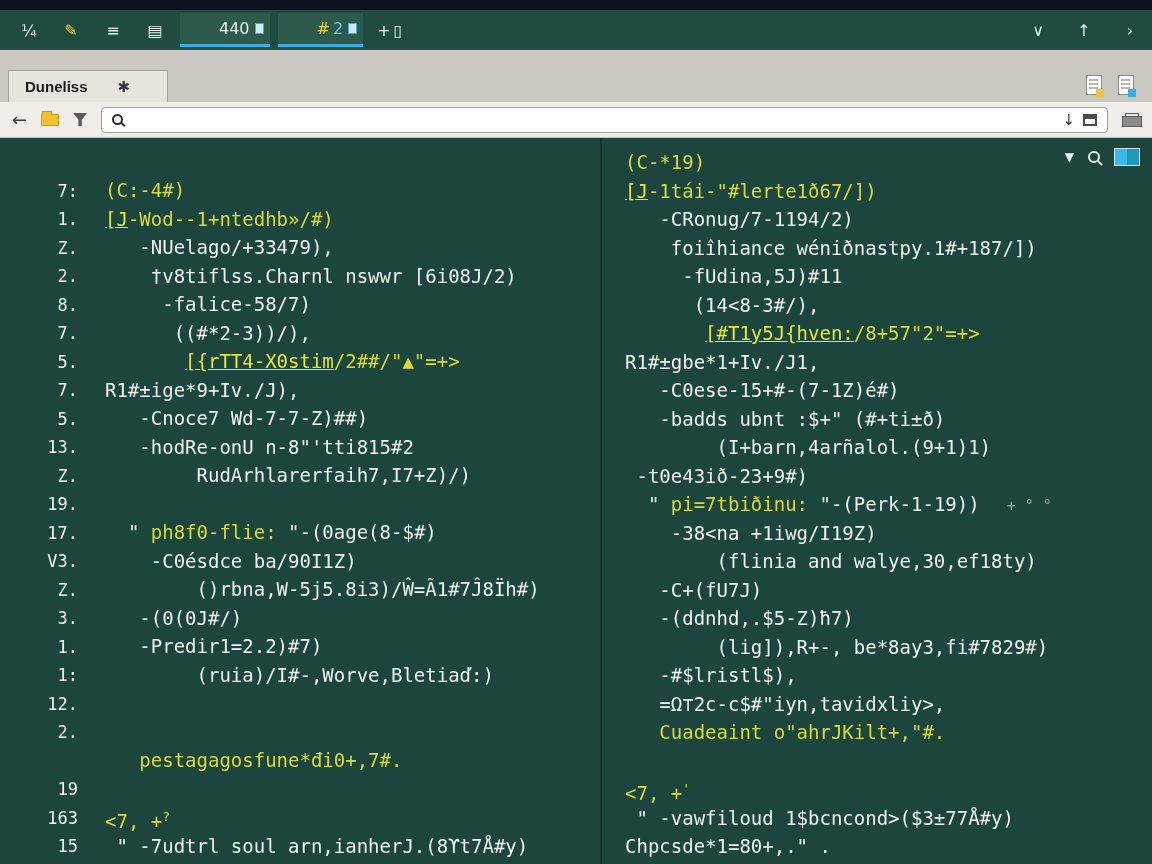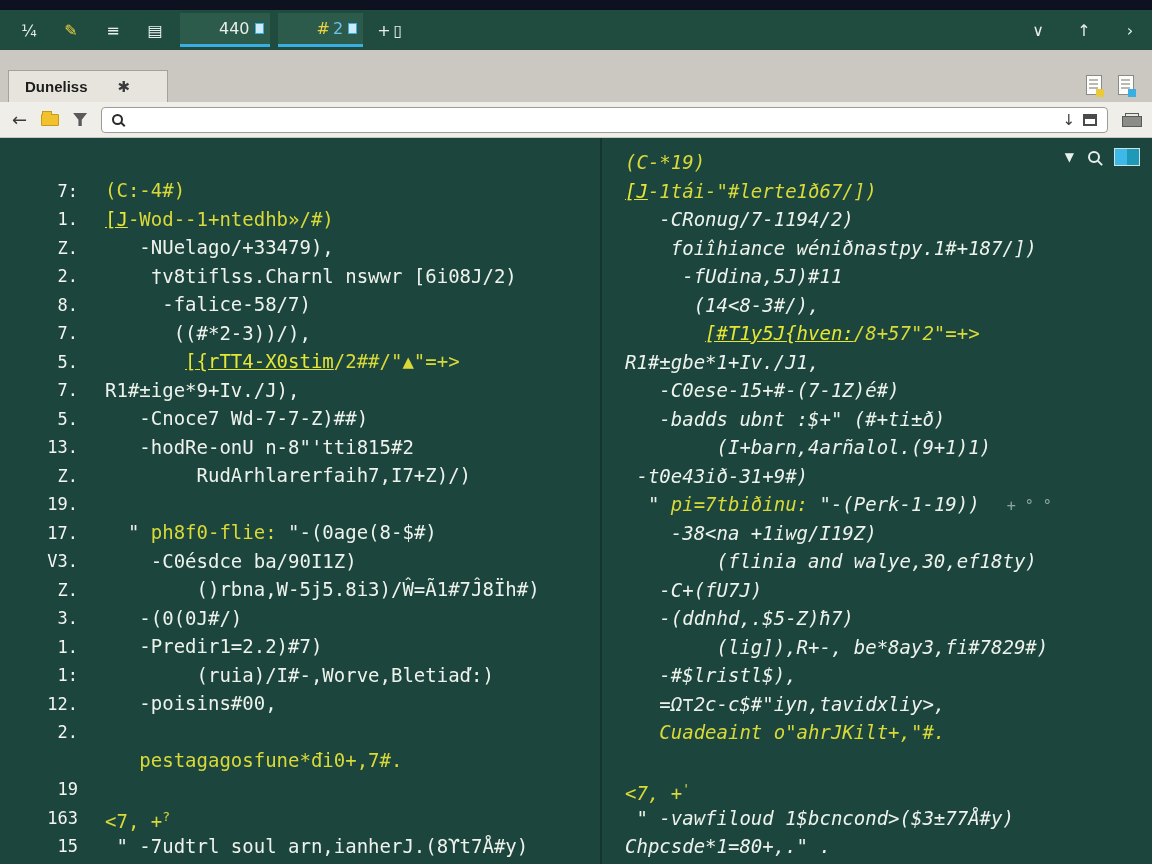--- a/index.html
+++ b/index.html
@@ -56,21 +56,21 @@
   
   .content { height:726px; background:#1c463d; display:flex; position:relative; overflow:hidden; }
   .pane { padding-top:10px; overflow:hidden; }
   .pane-left { width:600px; }
   .pane-right { flex:1; border-left:2px solid #12352d; padding-left:23px; }
   .code-row { height:28.5px; line-height:28.5px; white-space:pre; display:flex;
               font-family:"DejaVu Sans Mono", monospace; font-size:19px; }
   .gutter-num { width:78px; flex-shrink:0; text-align:right; color:#f3f5f1; font-size:17px; }
   .pane-right .code-row { display:block; }
   .code-text { padding-left:27px;margin-top:28px; }
-  .pane-right .code-text { padding-left:0;font-style:italic; }
+  .pane-right .code-text { padding-left:0; }
   .seg-w  { color:#eef2ec; }
   .seg-y  { color:#d9d938; }
   .seg-yu { color:#e6e634; text-decoration:underline; }
   .seg-ys { color:#d9d938; font-size:13px; vertical-align:super; }
   .seg-f  { color:rgba(240,244,240,0.55); font-size:15px; }
 
   .pane-controls { position:absolute; top:10px; right:12px; display:flex; align-items:center; gap:14px; }
   .pc-drop { color:#e9efec; font-size:12px; font-family:"DejaVu Sans", sans-serif; }
   .pc-lens { width:12px; height:12px; border:2px solid #e9efec; border-radius:50%; position:relative; }
   .pc-lens::after { content:""; position:absolute; width:2px; height:6px; background:#e9efec; transform:rotate(-45deg);
@@ -153,41 +153,41 @@
       <div class="code-row"><span class="gutter-num">7.</span><span class="code-text"><span class="seg-w">   -Cnoce7 Wd-7-7-Z)##)</span></span></div>
       <div class="code-row"><span class="gutter-num">5.</span><span class="code-text"><span class="seg-w">   -hodRe-onU n-8"'tti815#2</span></span></div>
       <div class="code-row"><span class="gutter-num">13.</span><span class="code-text"><span class="seg-w">        RudArhlarerfaih7,I7+Z)/)</span></span></div>
       <div class="code-row"><span class="gutter-num">Z.</span></div>
       <div class="code-row"><span class="gutter-num">19.</span><span class="code-text"><span class="seg-w">  " </span><span class="seg-y">ph8f0-flie:</span><span class="seg-w"> "-(0age(8-$#)</span></span></div>
       <div class="code-row"><span class="gutter-num">17.</span><span class="code-text"><span class="seg-w">    -C0ésdce ba/90I1Z)</span></span></div>
       <div class="code-row"><span class="gutter-num">V3.</span><span class="code-text"><span class="seg-w">        ()rbna,W-5j5.8i3)/Ŵ=Ã1#7Ĵ8Ïh#)</span></span></div>
       <div class="code-row"><span class="gutter-num">Z.</span><span class="code-text"><span class="seg-w">   -(0(0J#/)</span></span></div>
       <div class="code-row"><span class="gutter-num">3.</span><span class="code-text"><span class="seg-w">   -Predir1=2.2)#7)</span></span></div>
       <div class="code-row"><span class="gutter-num">1.</span><span class="code-text"><span class="seg-w">        (ruia)/I#-,Worve,Bletiaď:)</span></span></div>
-      <div class="code-row"><span class="gutter-num">1:</span><span class="code-text"><span class="seg-w">   -poisins#00,</span></span></div>
+      <div class="code-row"><span class="gutter-num">1:</span></div>
       <div class="code-row"><span class="gutter-num">12.</span></div>
       <div class="code-row"><span class="gutter-num">2.</span><span class="code-text"><span class="seg-y">   pestagagosfune*đi0+,7#.</span></span></div>
       <div class="code-row"><span class="gutter-num"></span><span class="code-text"></span></div>
       <div class="code-row"><span class="gutter-num">19</span><span class="code-text"><span class="seg-y">&lt;7, +</span><span class="seg-ys">?</span></span></div>
       <div class="code-row"><span class="gutter-num">163</span><span class="code-text"><span class="seg-w"> " -7udtrl soul arn,ianherJ.(8ϒt7Å#y)</span></span></div>
       <div class="code-row"><span class="gutter-num">15</span><span class="code-text"><span class="seg-w">fΩxsdeiT=8i±,?).</span></span></div>
     </div>
   <div class="pane pane-right" id="pane-right">
       <div class="code-row"><span class="code-text"><span class="seg-y">(C-*19)</span></span></div>
       <div class="code-row"><span class="code-text"><span class="seg-yu">[J</span><span class="seg-y">-1tái-"#lerte1ð67/])</span></span></div>
       <div class="code-row"><span class="code-text"><span class="seg-w">   -CRonug/7-1194/2)</span></span></div>
       <div class="code-row"><span class="code-text"><span class="seg-w">    foiîhiance wéniðnastpy.1#+187/])</span></span></div>
       <div class="code-row"><span class="code-text"><span class="seg-w">     -fUdina,5J)#11</span></span></div>
       <div class="code-row"><span class="code-text"><span class="seg-w">      (14&lt;8-3#/),</span></span></div>
       <div class="code-row"><span class="code-text"><span class="seg-y">       </span><span class="seg-yu">[#T1y5J{hven:</span><span class="seg-y">/8+57"2"=+&gt;</span></span></div>
       <div class="code-row"><span class="code-text"><span class="seg-w">R1#±gbe*1+Iv./J1,</span></span></div>
       <div class="code-row"><span class="code-text"><span class="seg-w">   -C0ese-15+#-(7-1Z)é#)</span></span></div>
       <div class="code-row"><span class="code-text"><span class="seg-w">   -badds ubnt :$+" (#+ti±ð)</span></span></div>
       <div class="code-row"><span class="code-text"><span class="seg-w">        (I+barn,4arñalol.(9+1)1)</span></span></div>
-      <div class="code-row"><span class="code-text"><span class="seg-w"> -t0e43ið-31+9#)</span></span></div>
+      <div class="code-row"><span class="code-text"><span class="seg-w"> -t0e43ið-23+9#)</span></span></div>
       <div class="code-row"><span class="code-text"><span class="seg-w">  " </span><span class="seg-y">pi=7tbiðinu:</span><span class="seg-w"> "-(Perk-1-19))</span><span class="seg-f">   + ° °</span></span></div>
       <div class="code-row"><span class="code-text"><span class="seg-w">    -38&lt;na +1iwg/I19Z)</span></span></div>
       <div class="code-row"><span class="code-text"><span class="seg-w">        (flinia and walye,30,ef18ty)</span></span></div>
       <div class="code-row"><span class="code-text"><span class="seg-w">   -C+(fU7J)</span></span></div>
       <div class="code-row"><span class="code-text"><span class="seg-w">   -(ddnhd,.$5-Z)ħ7)</span></span></div>
       <div class="code-row"><span class="code-text"><span class="seg-w">        (lig]),R+-, be*8ay3,fi#7829#)</span></span></div>
       <div class="code-row"><span class="code-text"><span class="seg-w">   -#$lristl$),</span></span></div>
       <div class="code-row"><span class="code-text"><span class="seg-w">   =Ω⊤2c-c$#"iyn,tavidxliy&gt;,</span></span></div>
       <div class="code-row"><span class="code-text"><span class="seg-y">   Cuadeaint o"ahrJKilt+,"#.</span></span></div>
       <div class="code-row"><span class="code-text"></span></div>

